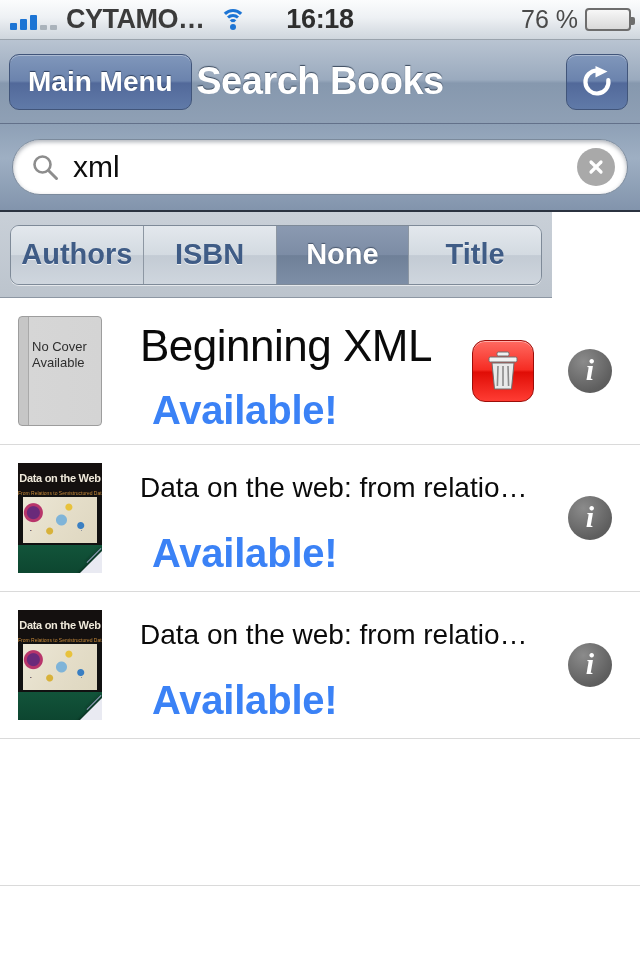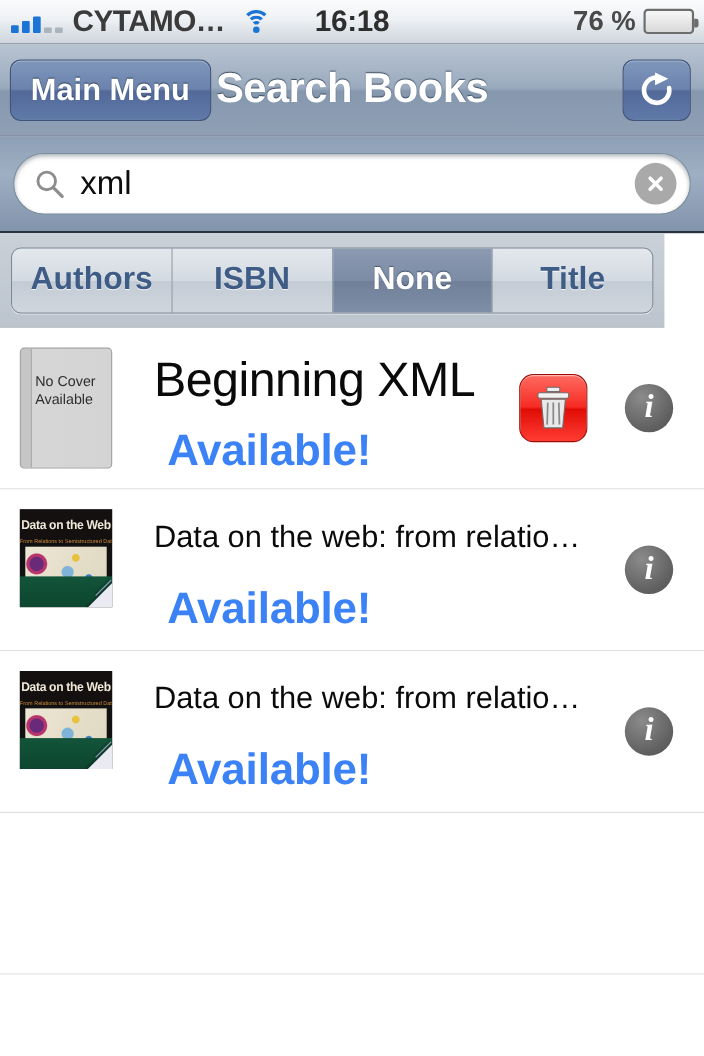--- a/index.html
+++ b/index.html
@@ -49,21 +49,21 @@
     background: #1c74d4; border: none;
   }
   .sb-clock {
     position: absolute; left: 0; right: 0; text-align: center;
     font-size: 27px; font-weight: bold; color: #2e2e2e; letter-spacing: -0.3px;
   }
   .sb-right {
     margin-left: auto; display: flex; align-items: center;
     gap: 7px; padding-right: 9px;
   }
-  .batt-pct { font-size: 25px; font-weight: bold; color: #4a4a4a; }
+  .batt-pct { font-size: 25px; font-weight: normal; color: #4a4a4a; }
   .battery {
     position: relative; width: 46px; height: 23px;
     border: 2px solid #6d6d6d; border-radius: 4px;
     background: linear-gradient(to bottom,#f7f7f7,#d9d9d9);
     padding: 2px;
   }
   .battery::after {
     content: ""; position: absolute; right: -6px; top: 7px;
     width: 4px; height: 8px; background: #6d6d6d; border-radius: 0 2px 2px 0;
   }
@@ -126,21 +126,21 @@
     white-space: nowrap; overflow: hidden;
   }
   .clear-btn {
     flex: none; width: 38px; height: 38px; border-radius: 50%;
     background: #a9a9a9; display: flex; align-items: center; justify-content: center;
   }
   .clear-btn svg { display: block; }
 
   
   .segwrap {
-    height: 86px; width: 604px;
+    height: 86px; width: 552px;
     background: linear-gradient(to bottom,#c9d0d8 0%,#bcc4cd 100%);
     border-bottom: 1px solid #8d97a3;
     display: flex; align-items: center; padding: 0 10px;
   }
   .segmented {
     display: flex; width: 100%; height: 60px;
     border: 1px solid #7e8a98; border-radius: 9px; overflow: hidden;
     box-shadow: 0 1px 0 rgba(255,255,255,.6);
   }
   .seg {
@@ -180,21 +180,21 @@
   }
   .nocover .spine {
     position: absolute; left: 9px; top: 0; bottom: 0; width: 1px; background: #a9a9a9;
   }
   .nocover .nc-text {
     position: absolute; left: 13px; right: 3px; top: 22px;
     font-size: 13px; color: #2e2e2e; line-height: 1.25;
   }
   
   .thumb {
-    position: relative; width: 84px; height: 89px; overflow: hidden;
+    position: relative; width: 84px; height: 110px; overflow: hidden;
     background: #111;
   }
   .thumb .band-top {
     position: absolute; left:0; right:0; top:0; height: 30px;
     background: #14100f;
     display:flex; align-items:center; justify-content:center;
   }
   .thumb .band-top .t1 {
     font-size: 11px; font-weight: bold; color: #efe9da; letter-spacing: -0.3px;
     white-space: nowrap; transform: scaleY(1.05);

